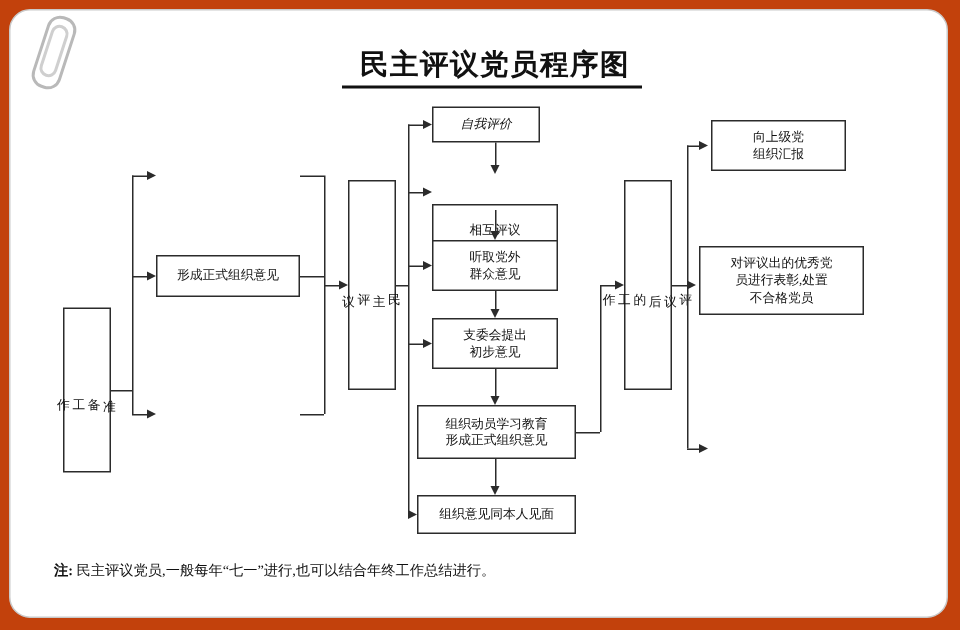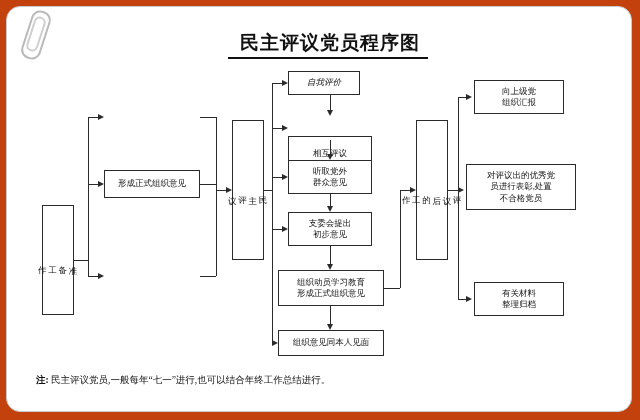--- a/index.html
+++ b/index.html
@@ -174,22 +174,20 @@
 后
 的
 工
 作</div>
 
   <div class="box" style="left:474px; top:80px; width:90px; height:34px;">向上级党
 组织汇报</div>
   <div class="box" style="left:466px; top:164px; width:110px; height:46px;">对评议出的优秀党
 员进行表彰,处置
 不合格党员</div>
-  <div class="box" style="left:474px; top:282px; width:90px; height:34px;">有关材料
-整理归档</div>
 
   <div class="conn h" style="left:74px; top:260px; width:14px;"></div>
   <div class="conn v" style="left:88px; top:117px; height:159px;"></div>
   <div class="conn h" style="left:88px; top:117px; width:10px;"></div>
   <div class="arrow right" style="left:98px; top:113.5px;"></div>
   <div class="conn h" style="left:88px; top:184px; width:10px;"></div>
   <div class="arrow right" style="left:98px; top:180.5px;"></div>
   <div class="conn h" style="left:88px; top:276px; width:10px;"></div>
   <div class="arrow right" style="left:98px; top:272.5px;"></div>
 

